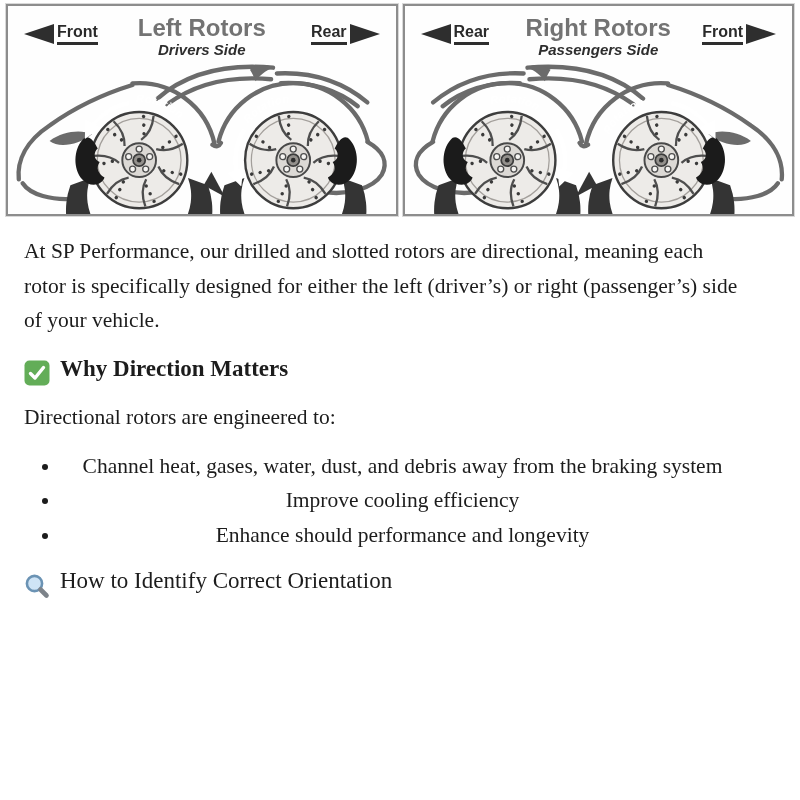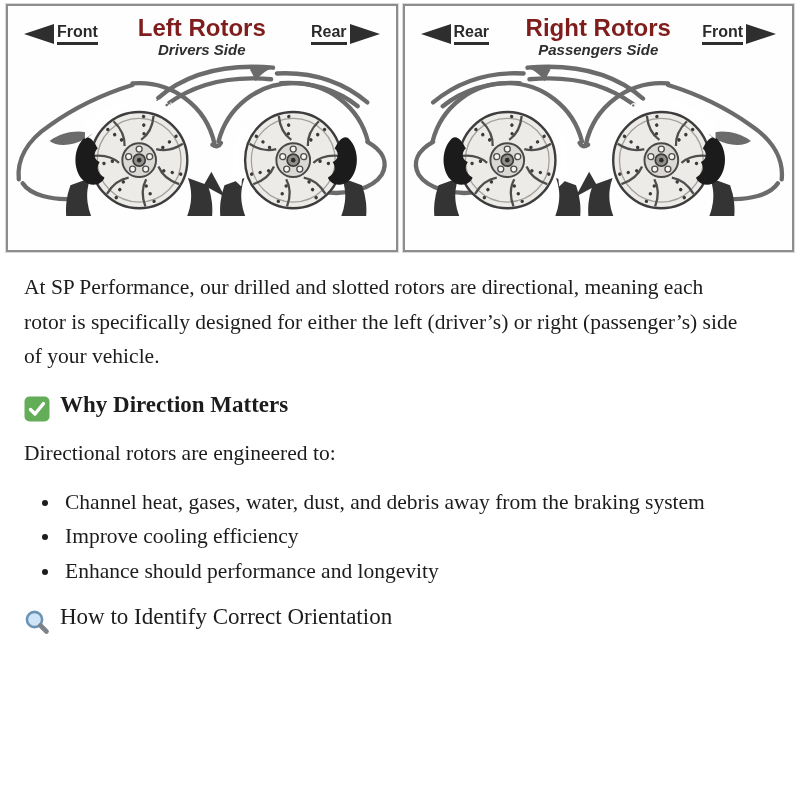--- a/index.html
+++ b/index.html
@@ -10,33 +10,33 @@
     color: #1c1c1c;
   }
 
   
   .panels {
     display: flex; gap: 5px;
     padding: 4px 6px 0 6px;
   }
   .panel {
     flex: 1 1 0;
-    height: 248px;
+    height: 212px;
     border: 2px solid #8d8d8d;
     box-shadow: 0 0 0 1px #d9d9d9;
     background: #fefefe;
     position: relative;
     overflow: hidden;
   }
   .panel-head { position: relative; height: 54px; padding-top: 9px; }
   .panel-title {
     text-align: center;
     font-family: "Liberation Sans", sans-serif;
     font-weight: 800; font-size: 24px; line-height: 26px;
-    color: #7f1d1d; letter-spacing: 0;
+    color: #737373; letter-spacing: 0;
   }
   .panel-sub {
     text-align: center;
     font-family: "Liberation Sans", sans-serif;
     font-weight: 700; font-style: italic; font-size: 15px;
     color: #2e2e2e;
   }
   .dir {
     position: absolute; top: 17px;
     display: flex; align-items: center; gap: 3px;
@@ -63,21 +63,21 @@
     font-size: 21.5px; line-height: 34.5px;
   }
   .article p { margin: 0 0 14px 0; }
   .h-row {
     display: flex; align-items: flex-end; gap: 10px;
     margin: 2px 0 14px 0;
   }
   .h-row .h-text { font-size: 23px; }
   .h-bold .h-text { font-weight: 700; }
   .h-row svg { flex: 0 0 auto; }
-  .article ul { margin: 12px 0 12px 0; padding-left: 37px; list-style: disc; }
+  .article ul { margin: 12px 0 12px 0; padding-left: 37px; list-style: disc; text-align: center; }
   .article li { padding-left: 4px; }
   .hidden-defs { position: absolute; width: 0; height: 0; overflow: hidden; }
 </style>
 </head>
 <body>
 
 <svg class="hidden-defs" aria-hidden="true">
   <defs>
     <marker id="ah" viewBox="0 0 10 10" refX="6" refY="5" markerWidth="4" markerHeight="4" orient="auto">
       <path d="M 0 0 L 10 5 L 0 10 Z" fill="#ffffff"></path>

